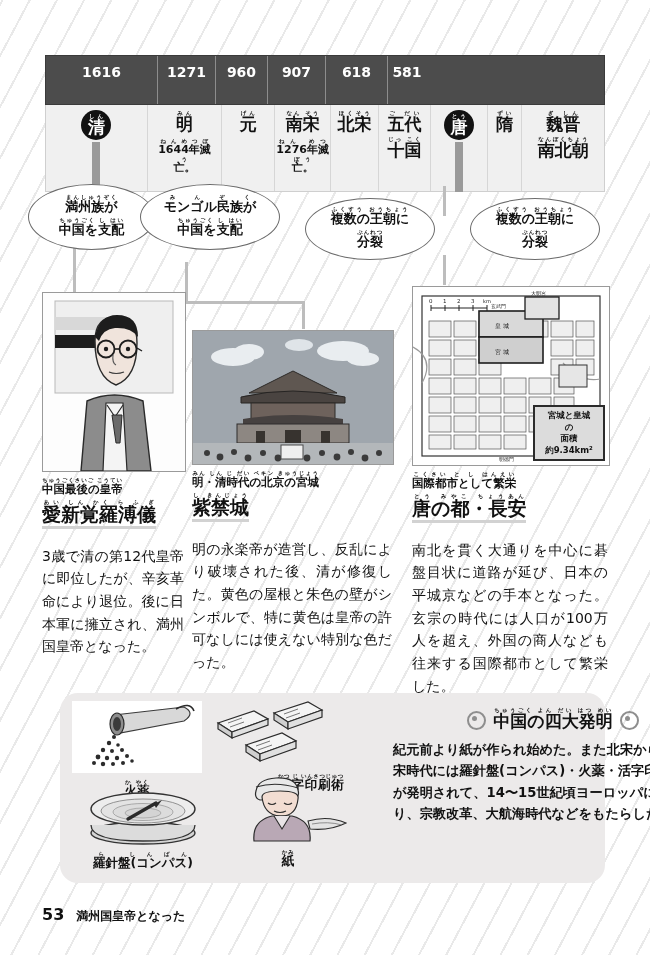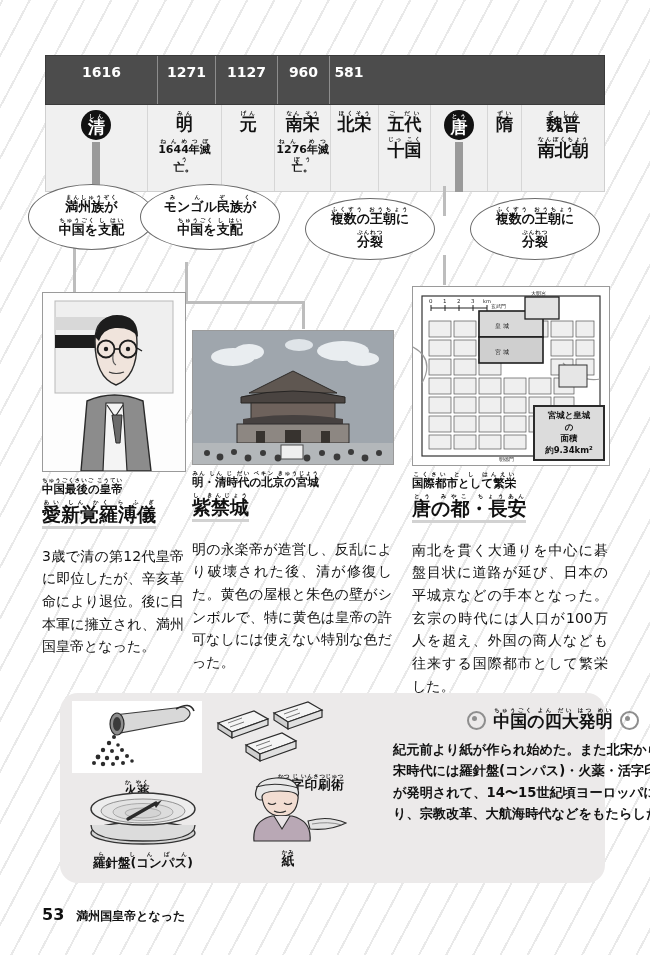--- a/index.html
+++ b/index.html
@@ -155,22 +155,23 @@
 <body>
 
 <div class="bg-hatch"></div>
 
 <div class="sheet">
 
   <div class="timeline">
     <div class="year-band" id="year-band">
         <div class="year-cell" style="width: 112px;">1616</div>
         <div class="year-cell" style="width: 58px;">1271</div>
-        <div class="year-cell" style="width: 62px;">1127</div>
         <div class="year-cell" style="width: 52px;">960</div>
+        <div class="year-cell" style="width: 58px;">907</div>
+        <div class="year-cell" style="width: 62px;">618</div>
         <div class="year-cell" style="width: 38px;">581</div>
       </div>
     <div class="dyn-band" id="dyn-band">
         <div class="dyn-cell" style="width: 112px;">
           <div class="dyn-name boxed">
             <ruby><span>清</span><rt>しん</rt></ruby>
           </div>
           <div class="stem" style="height: 50px;"></div>
         </div>
         <div class="dyn-cell" style="width: 82px;">

